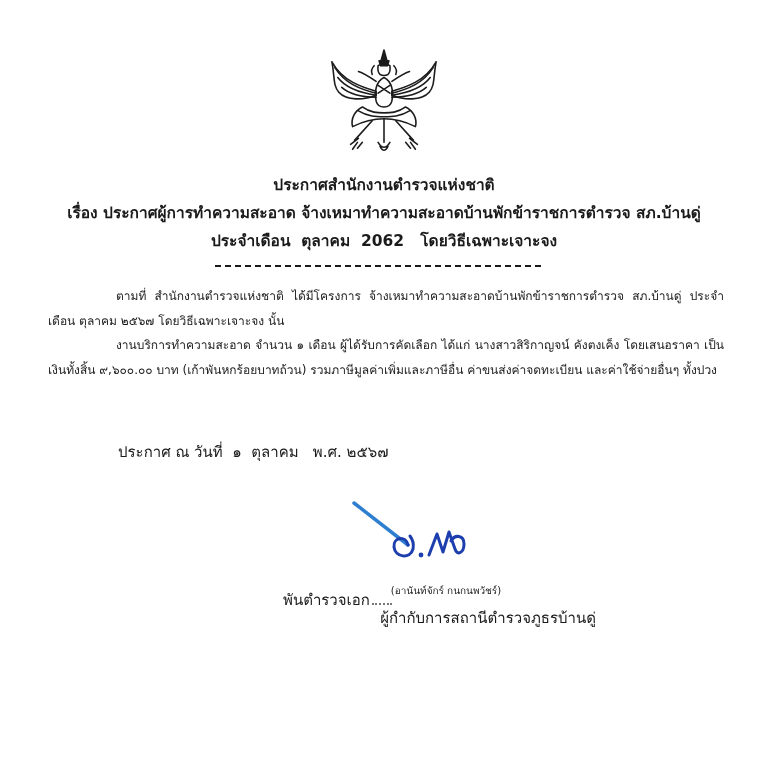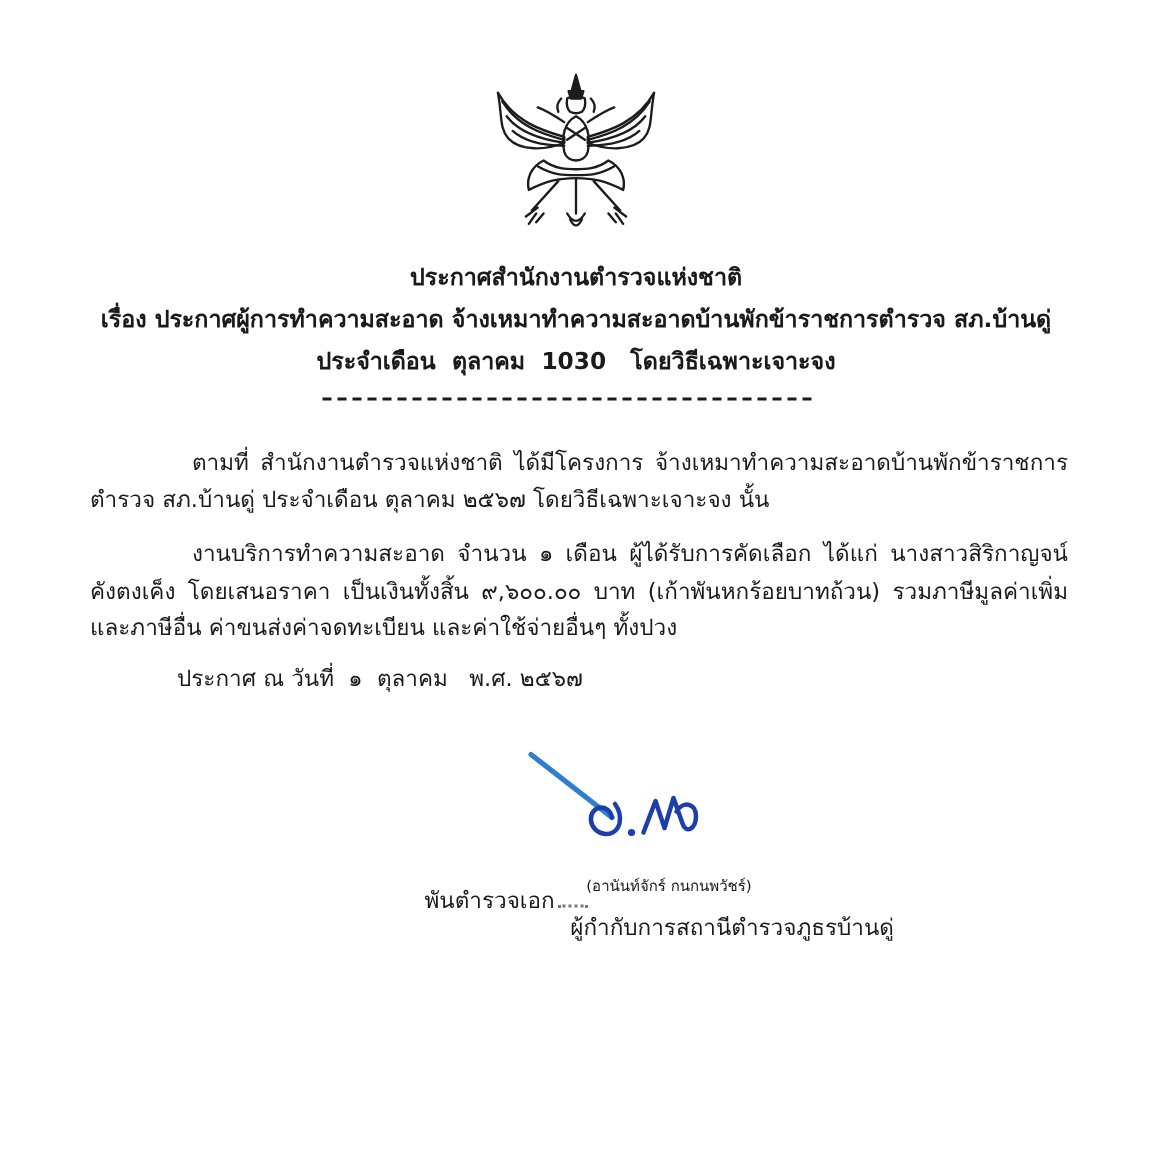--- a/index.html
+++ b/index.html
@@ -26,22 +26,22 @@
   .title-2{top:200px;}
   .title-3{top:228px;}
   .separator{
     position:absolute;top:265px;left:215px;width:326px;
     border-top:2px dashed #1a1a1a;
   }
   .body-text{
     position:absolute;top:284px;left:48px;width:676px;
   }
   .body-text p{
-    margin:12px;
-    font-size:15px;
+    margin:0;
+    font-size:12px;
     line-height:24.6px;
     text-align:justify;
     text-indent:68px;
   }
   .date-line{
     position:absolute;top:440px;left:118px;
     font-size:15px;
     white-space:pre-wrap;
     text-align:right;
   }
@@ -90,21 +90,21 @@
         <path d="M34 64 C44 70 52 70 60 70 M86 64 C76 70 68 70 60 70"></path>
         <path d="M48 74 L30 94 M34 92 L26 98 M33 96 L28 103 M38 96 L33 102"></path>
         <path d="M72 74 L90 94 M86 92 L94 98 M87 96 L92 103 M82 96 L87 102"></path>
         <path d="M60 72 L60 96 M54 96 Q60 106 66 96 M56 100 Q60 108 64 100"></path>
       </g>
     </svg>
   </div>
 
   <div class="title title-1">ประกาศสำนักงานตำรวจแห่งชาติ</div>
   <div class="title title-2">เรื่อง ประกาศผู้การทำความสะอาด จ้างเหมาทำความสะอาดบ้านพักข้าราชการตำรวจ สภ.บ้านดู่</div>
-  <div class="title title-3">ประจำเดือน  ตุลาคม  1030   โดยวิธีเฉพาะเจาะจง</div>
+  <div class="title title-3">ประจำเดือน  ตุลาคม  2062   โดยวิธีเฉพาะเจาะจง</div>
 
   <div class="separator"></div>
 
   <div class="body-text">
     <p>ตามที่ สำนักงานตำรวจแห่งชาติ  ได้มีโครงการ  จ้างเหมาทำความสะอาดบ้านพักข้าราชการตำรวจ สภ.บ้านดู่ ประจำเดือน  ตุลาคม ๒๕๖๗  โดยวิธีเฉพาะเจาะจง  นั้น</p>
     <p>งานบริการทำความสะอาด จำนวน ๑ เดือน ผู้ได้รับการคัดเลือก ได้แก่ นางสาวสิริกาญจน์ คังตงเค็ง โดยเสนอราคา เป็นเงินทั้งสิ้น ๙,๖๐๐.๐๐ บาท  (เก้าพันหกร้อยบาทถ้วน)  รวมภาษีมูลค่าเพิ่มและภาษีอื่น ค่าขนส่งค่าจดทะเบียน และค่าใช้จ่ายอื่นๆ ทั้งปวง</p>
   </div>
 
   <div class="date-line">ประกาศ ณ วันที่  ๑  ตุลาคม   พ.ศ. ๒๕๖๗</div>
 

